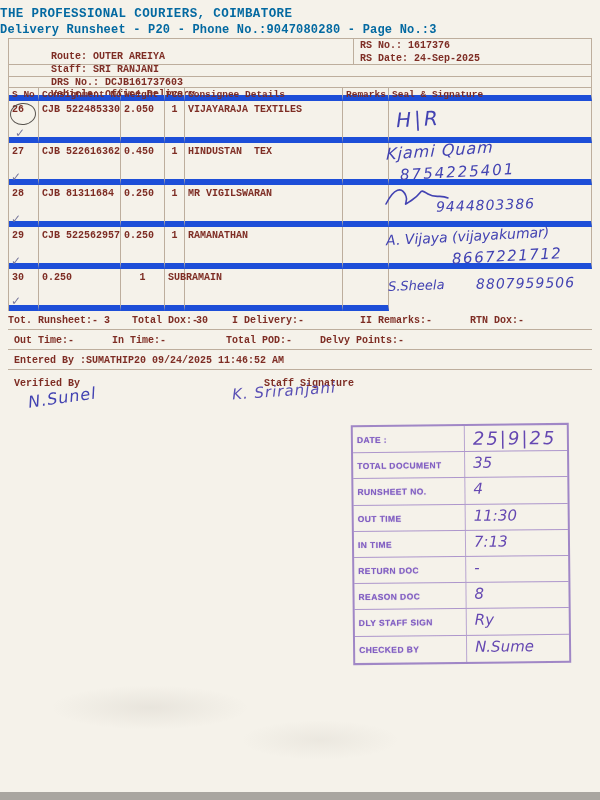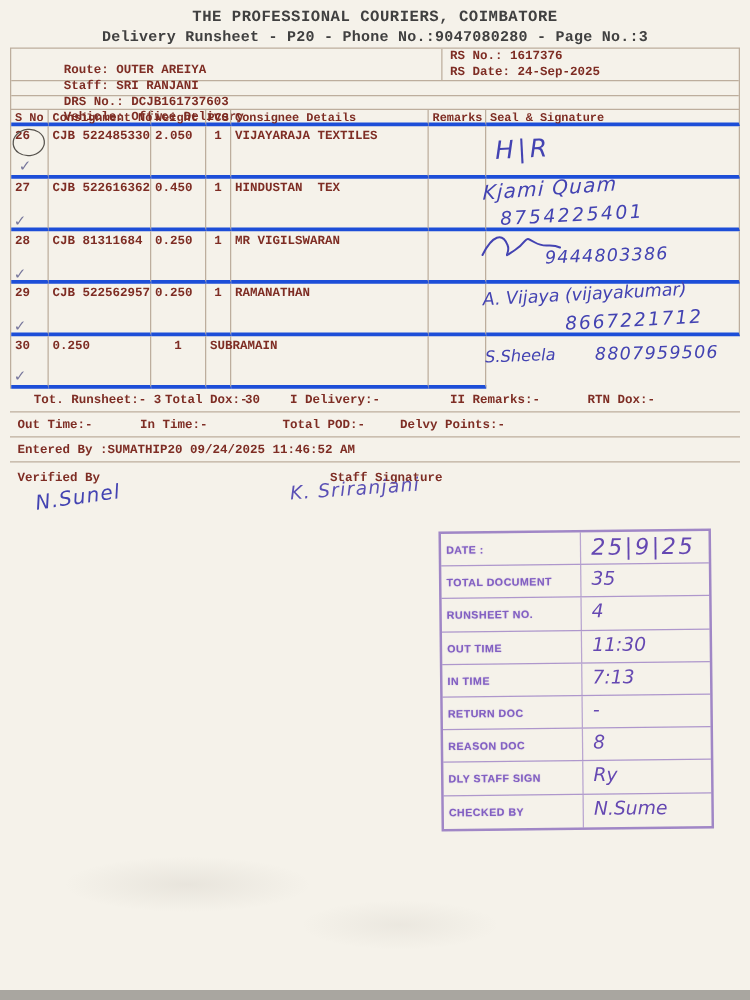--- a/index.html
+++ b/index.html
@@ -1,47 +1,47 @@
 <!DOCTYPE html>
 <html><head>
 <meta charset="utf-8">
 <style>
   *{box-sizing:border-box;margin:0;padding:0}
   html,body{width:600px;height:800px}
   body{background:#dedbd4;font-family:"Liberation Mono",monospace}
   .page{position:relative;width:600px;height:800px;background:#f5f2ea;overflow:hidden}
-  .hdr{position:absolute;left:0;width:100%;text-align:center;color:#404040;font-weight:bold}
+  .hdr{position:absolute;left:0;width:100%;text-align:left;color:#0369a1;font-weight:bold}
   .company{top:7px;font-size:12.5px;letter-spacing:.4px}
   .doc-title{top:23px;font-size:12px;letter-spacing:.2px}
 
   
   .info-box{position:absolute;left:8px;top:38px;width:584px;height:50px;border:1px solid #bdae9d;
             font-size:10px;font-weight:bold;color:#7e2d24}
   .info-row{position:relative;padding:1px 6px;line-height:11px;white-space:pre}
   .info-row.r1{height:13px}
   .info-row.r2{height:13px;border-bottom:1px solid #bdae9d}
   .info-row.r3{height:12px;border-bottom:1px solid #bdae9d}
   .info-row.r4{height:12px}
   .rbox{position:absolute;left:344px;top:0;height:100%;width:266px;border-left:1px solid #bdae9d;padding:1px 6px;white-space:pre}
 
   
   .tbl{position:absolute;left:8px;top:88px;width:584px;display:grid;
        grid-template-columns:30px 82px 44px 20px 158px 46px 1fr;
        border-left:1px solid #bdae9d;font-size:10px;font-weight:bold;color:#7e2d24}
-  .tbl>div{border-right:1px solid #bdae9d;border-bottom:3px solid #1d4ed8;padding:1px 3px;white-space:pre;overflow:visible}
+  .tbl>div{border-right:1px solid #bdae9d;border-bottom:6px solid #1d4ed8;padding:1px 3px;white-space:pre;overflow:visible}
   .tbl .h{height:13px;font-size:9.5px;line-height:11px}
   .tbl .c{height:42px;padding-top:3px}
   .tbl .pcs{text-align:center;padding-left:0;padding-right:0}
 
   
   .tline{position:absolute;left:8px;width:584px;height:20px;border-bottom:1px solid #bdae9d;
          font-size:10px;font-weight:bold;color:#7e2d24}
   .tline span{position:absolute;top:5px;white-space:pre}
   .t1{top:310px}.t2{top:330px}.t3{top:350px}
-  .sp-runsheet{left:19px}.sp-dox{left:124px}.sp-doxv{left:188px}.sp-idel{left:224px}.sp-iidel{left:352px}.sp-rtn{left:462px}
+  .sp-runsheet{left:0}.sp-dox{left:124px}.sp-doxv{left:188px}.sp-idel{left:224px}.sp-iidel{left:352px}.sp-rtn{left:462px}
   .sp-out{left:6px}.sp-in{left:104px}.sp-pod{left:218px}.sp-delvy{left:312px}
   .sp-entered{left:6px}.sp-printed{left:292px}
   .vlabel{position:absolute;top:378px;font-size:10px;font-weight:bold;color:#7e2d24}
   .vlabel.v1{left:14px}.vlabel.v2{left:264px}
 
   
   .ink{position:absolute;font-family:"DejaVu Sans",sans-serif;font-style:italic;color:#4343b2;white-space:pre}
   .tick{position:absolute;color:#77779c;font-size:12px;font-weight:bold;font-family:"DejaVu Sans",sans-serif}
   .tick.t1{left:15px;top:126px}.tick.t2{left:11px;top:170px}.tick.t3{left:11px;top:212px}
   .tick.t4{left:11px;top:254px}.tick.t5{left:11px;top:294px}

